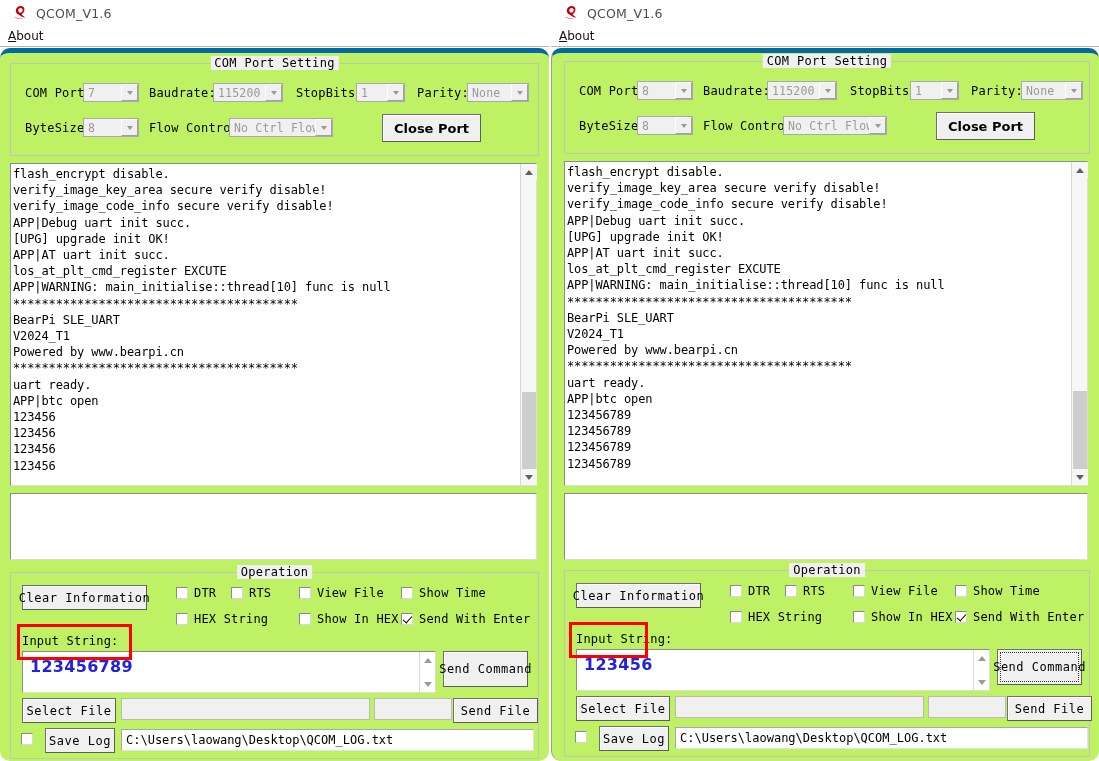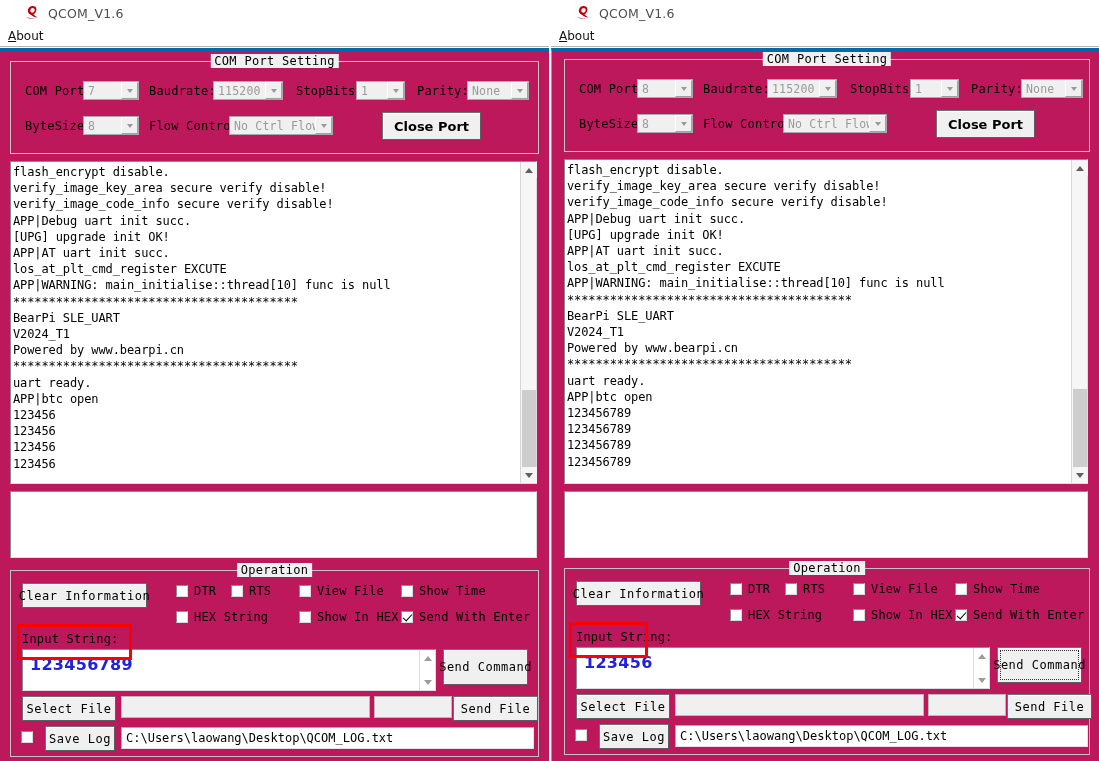--- a/index.html
+++ b/index.html
@@ -11,31 +11,31 @@
     color:#000;
   }
   .screen{position:relative;width:1099px;height:761px;background:#fff;}
 
   
   .win{position:absolute;top:0;background:#f0f0f0;overflow:hidden;}
   .win.left{left:0;width:549px;height:761px;background:#ffffff;}
   .win.right{left:551px;width:548px;height:761px;background:#ffffff;}
   .win .chrome{position:absolute;left:0;top:0;right:0;height:48px;background:#ffffff;}
 
-  .titlebar{position:relative;height:26px;display:flex;align-items:center;padding-left:24px;}
+  .titlebar{position:relative;height:26px;display:flex;align-items:center;padding-left:12px;}
   .logo{width:18px;height:16px;position:relative;margin-right:6px;flex:0 0 auto;}
   .logo svg{display:block;}
   .title-text{font-family:"DejaVu Sans", sans-serif;font-size:12.5px;color:#4d4d4d;letter-spacing:.2px;}
 
   .menubar{height:20px;display:flex;align-items:center;padding-left:8px;border-bottom:1px solid #b4b4b4;}
   .menu-item{font-family:"DejaVu Sans", sans-serif;font-size:12px;color:#111;}
   .menu-item .uline{text-decoration:underline;}
 
-  .client{position:absolute;left:0;top:48px;right:0;bottom:0;background:#be185d;
-          border-top:3px solid #0369a1;}
+  .client{position:absolute;left:0;top:48px;right:0;bottom:0;background:#bef264;
+          border-top:5px solid #0369a1;border-radius:10px;}
   .win.right .client{border-left:1px solid #9a9a9a;}
 
   
   .group{position:absolute;border:1px solid #c3c3c3;background:transparent;}
   .group > .gtitle{
     position:absolute;top:-8px;left:50%;transform:translateX(-50%);
     background:#f0f0f0;padding:0 4px;font-size:12px;letter-spacing:.3px;white-space:nowrap;
   }
 
   

